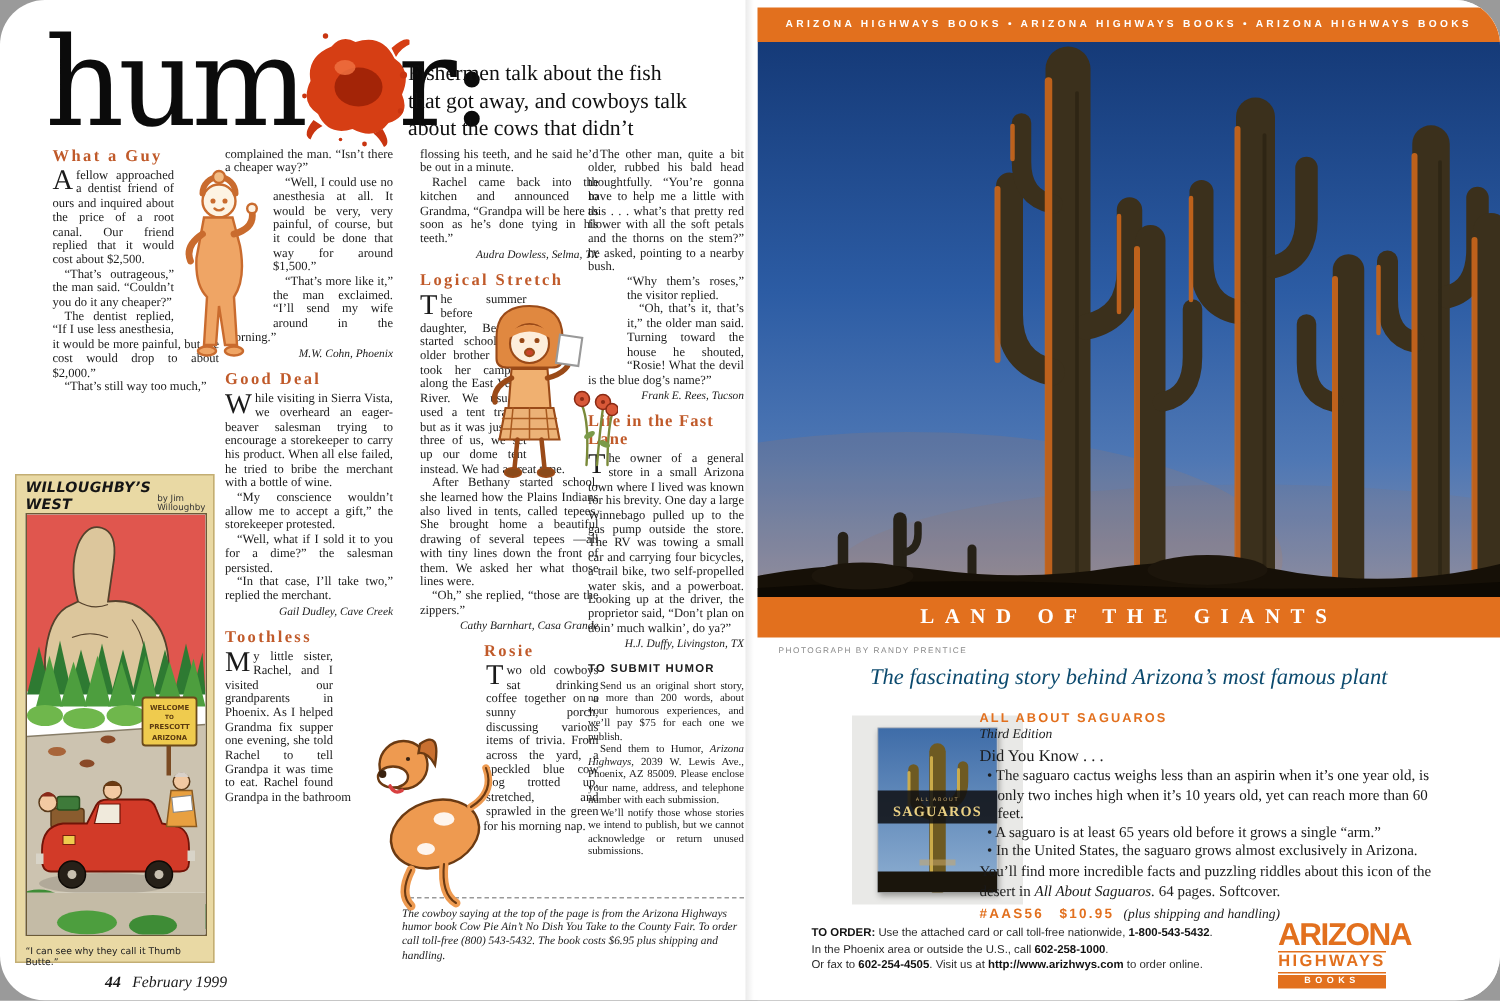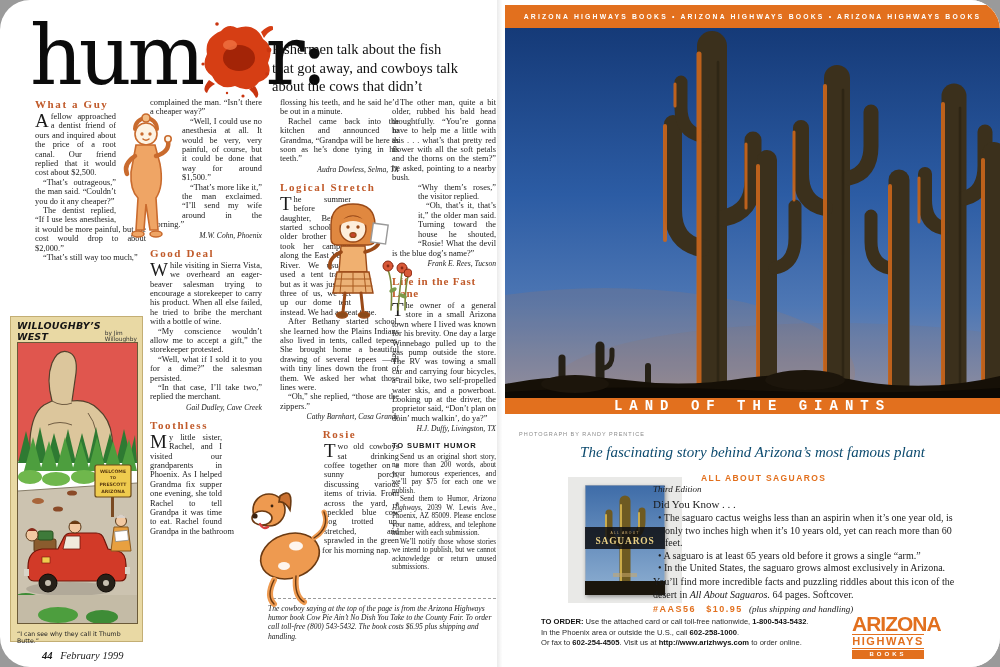--- a/index.html
+++ b/index.html
@@ -22,45 +22,45 @@
   .ind{text-indent:8px;}
   .dc{float:left;font-size:19px;line-height:17px;padding-right:2px;font-weight:400;}
   .byline{text-align:right;font-style:italic;font-size:7.6px;line-height:9px;margin:1px 0 2px;}
   .sp-l{float:left;}
   .sp-r{float:right;}
   .submit-h{font-family:"Liberation Sans",sans-serif;font-size:7.6px;font-weight:bold;letter-spacing:0.8px;margin:8px 0 2px;text-align:left;}
   .submit-p{font-size:7.2px;line-height:8.5px;}
   #dash-sep{position:absolute;left:268px;top:598px;width:228px;border-top:1px dashed #9a9a9a;}
   #footnote{position:absolute;left:268px;top:604px;width:230px;font-size:7.6px;line-height:9.2px;font-style:italic;text-align:left;}
   #page-footer{position:absolute;left:42px;top:650px;font-size:10.5px;}
-  #page-footer .num{font-weight:bold;font-style:italic;}
+  #page-footer .num{font-weight:bold;font-style:italic;margin-left:28px;}
   #page-footer .issue{font-style:italic;margin-left:5px;}
   .illus{position:absolute;}
   
   #comic{position:absolute;left:10px;top:316px;width:133px;height:326px;background:#e9d9a4;
          border:1px solid #c3ae74;box-sizing:border-box;padding:3px 6px;}
   .comic-head{display:flex;align-items:flex-end;gap:4px;}
   .comic-title{font-family:"DejaVu Sans",sans-serif;font-weight:bold;font-style:italic;font-size:9.5px;letter-spacing:0.2px;color:#151515;}
   .comic-by{font-family:"DejaVu Sans",sans-serif;font-size:5.8px;color:#333;}
   .comic-caption{font-family:"DejaVu Sans",sans-serif;font-size:6.2px;color:#222;margin-top:2px;text-align:left;}
   
   #gutter{position:absolute;left:497px;top:0;width:8px;height:667px;
           background:linear-gradient(90deg,rgba(0,0,0,0.08),rgba(0,0,0,0) 70%);}
   
   #right-page{position:absolute;left:505px;top:0;width:495px;height:667px;background:#fff;}
   .band{position:absolute;left:0;width:495px;background:#e2701e;color:#fff;display:flex;align-items:center;justify-content:center;}
   #band-top{top:5px;height:23px;font-family:"Liberation Sans",sans-serif;font-size:6.8px;font-weight:bold;letter-spacing:2.2px;}
-  #band-title{top:398px;height:16px;font-family:Liberation Mono, monospace;font-weight:bold;font-size:14px;letter-spacing:7px;}
+  #band-title{top:398px;height:27px;font-family:Liberation Serif, serif;font-weight:bold;font-size:14px;letter-spacing:7px;}
   #photo{position:absolute;left:0;top:28px;width:495px;height:370px;}
   #credit{position:absolute;left:14px;top:431px;font-family:"Liberation Sans",sans-serif;font-size:5.5px;letter-spacing:1px;color:#8a8a8a;}
   #tagline{position:absolute;left:0;top:444px;width:495px;text-align:center;font-style:italic;font-size:15px;color:#0c4a6e;}
   #book-panel{position:absolute;left:63px;top:477px;width:114px;height:126px;background:#e9e9e7;
               display:flex;align-items:center;justify-content:center;}
   #info{position:absolute;left:148px;top:473px;width:302px;}
-  .info-h{font-family:"Liberation Sans",sans-serif;font-size:8.5px;font-weight:bold;letter-spacing:1.4px;color:#e2701e;margin-left:48px;}
+  .info-h{font-family:"Liberation Sans",sans-serif;font-size:8.5px;font-weight:bold;letter-spacing:1.4px;color:#e2701e;}
   .edition{font-style:italic;font-size:9px;margin:1px 0 4px;}
   .dyk{font-size:11px;margin-bottom:2px;}
   .facts{margin:0;padding:0;list-style:none;font-size:10px;line-height:12.6px;}
   .facts li{padding-left:12px;text-indent:-7px;margin:0;}
   .facts li::before{content:"•  ";}
   .closing{font-size:10px;line-height:12.6px;margin-top:1px;}
   .closing .bk{font-style:italic;}
   .price-line{margin-top:3px;font-size:9px;}
   .price-line .code{font-family:"Liberation Sans",sans-serif;font-weight:bold;color:#e2701e;letter-spacing:1.5px;}
   .price-line .note{font-style:italic;margin-left:4px;}

